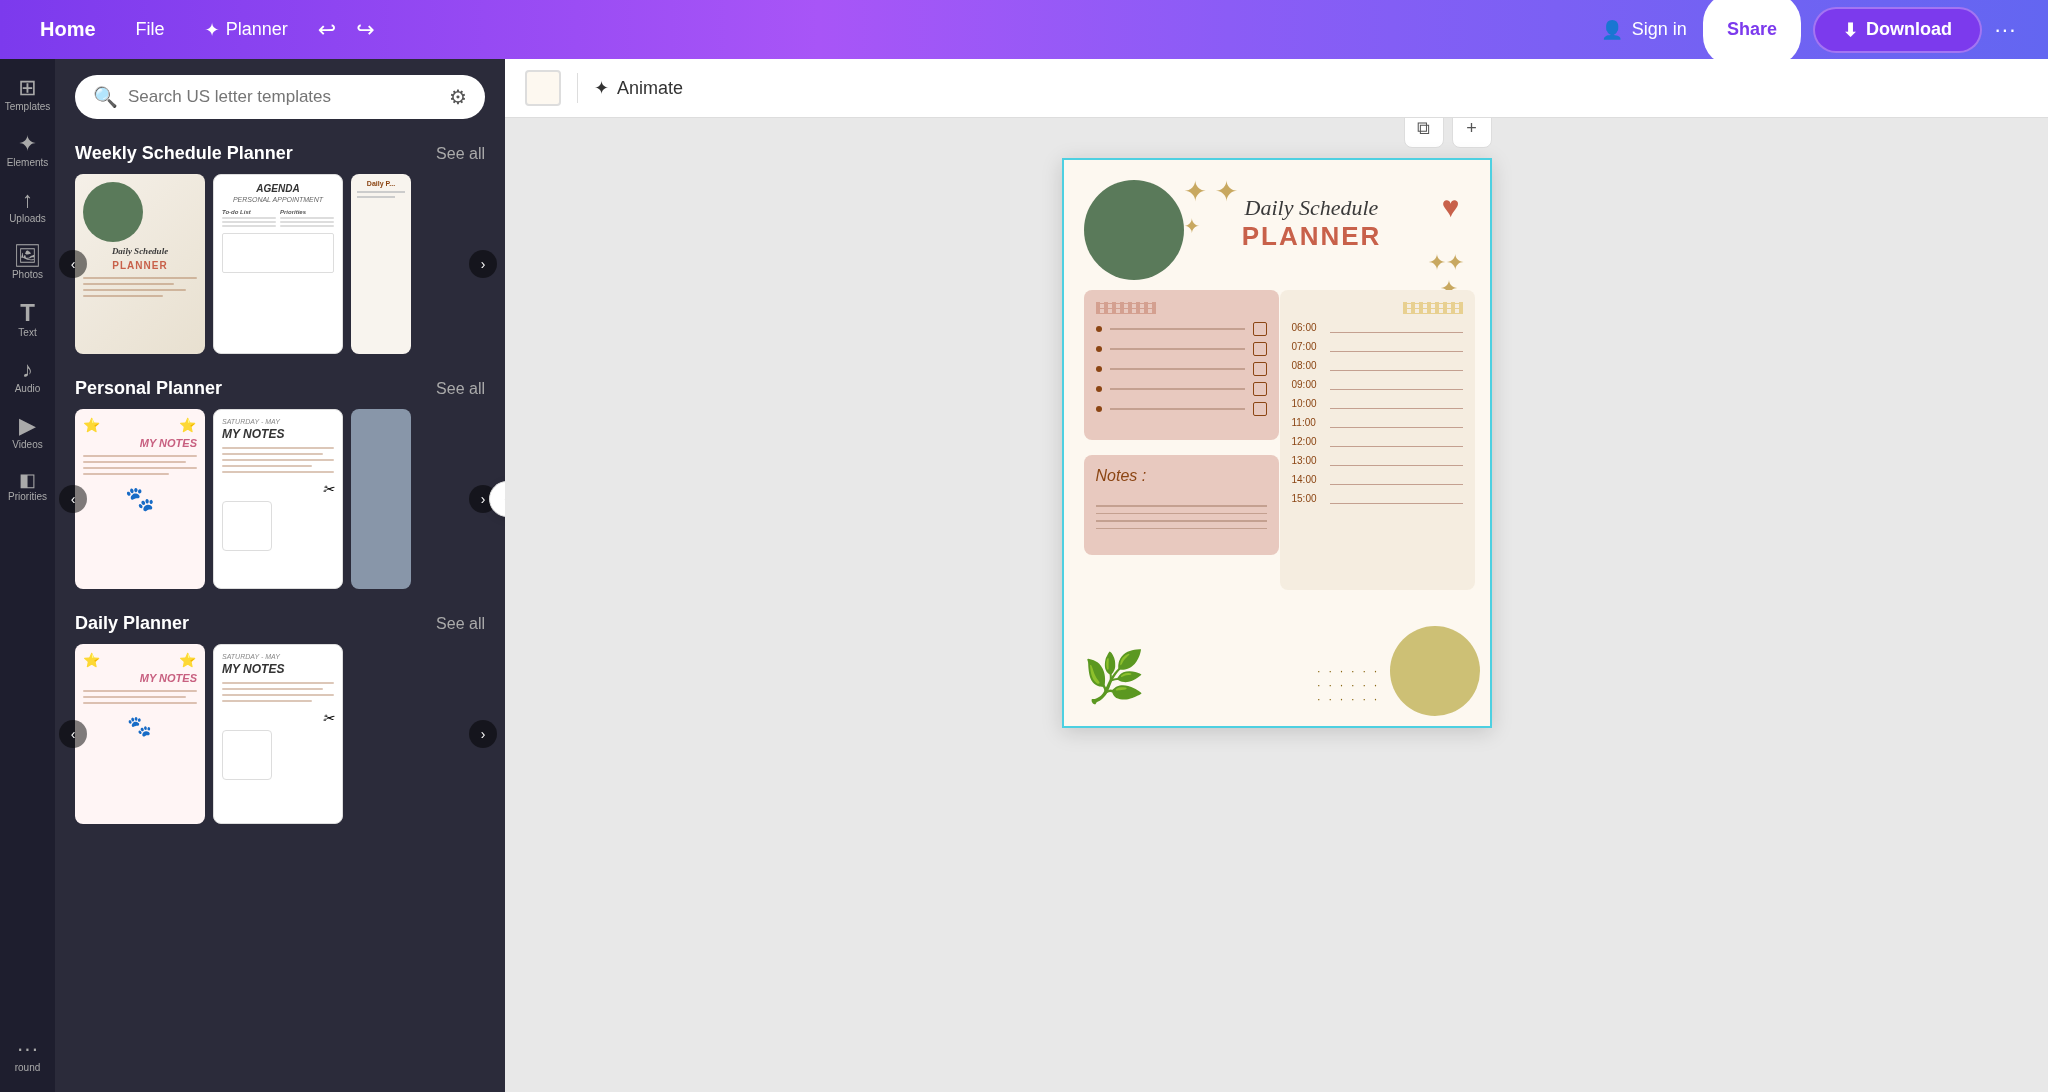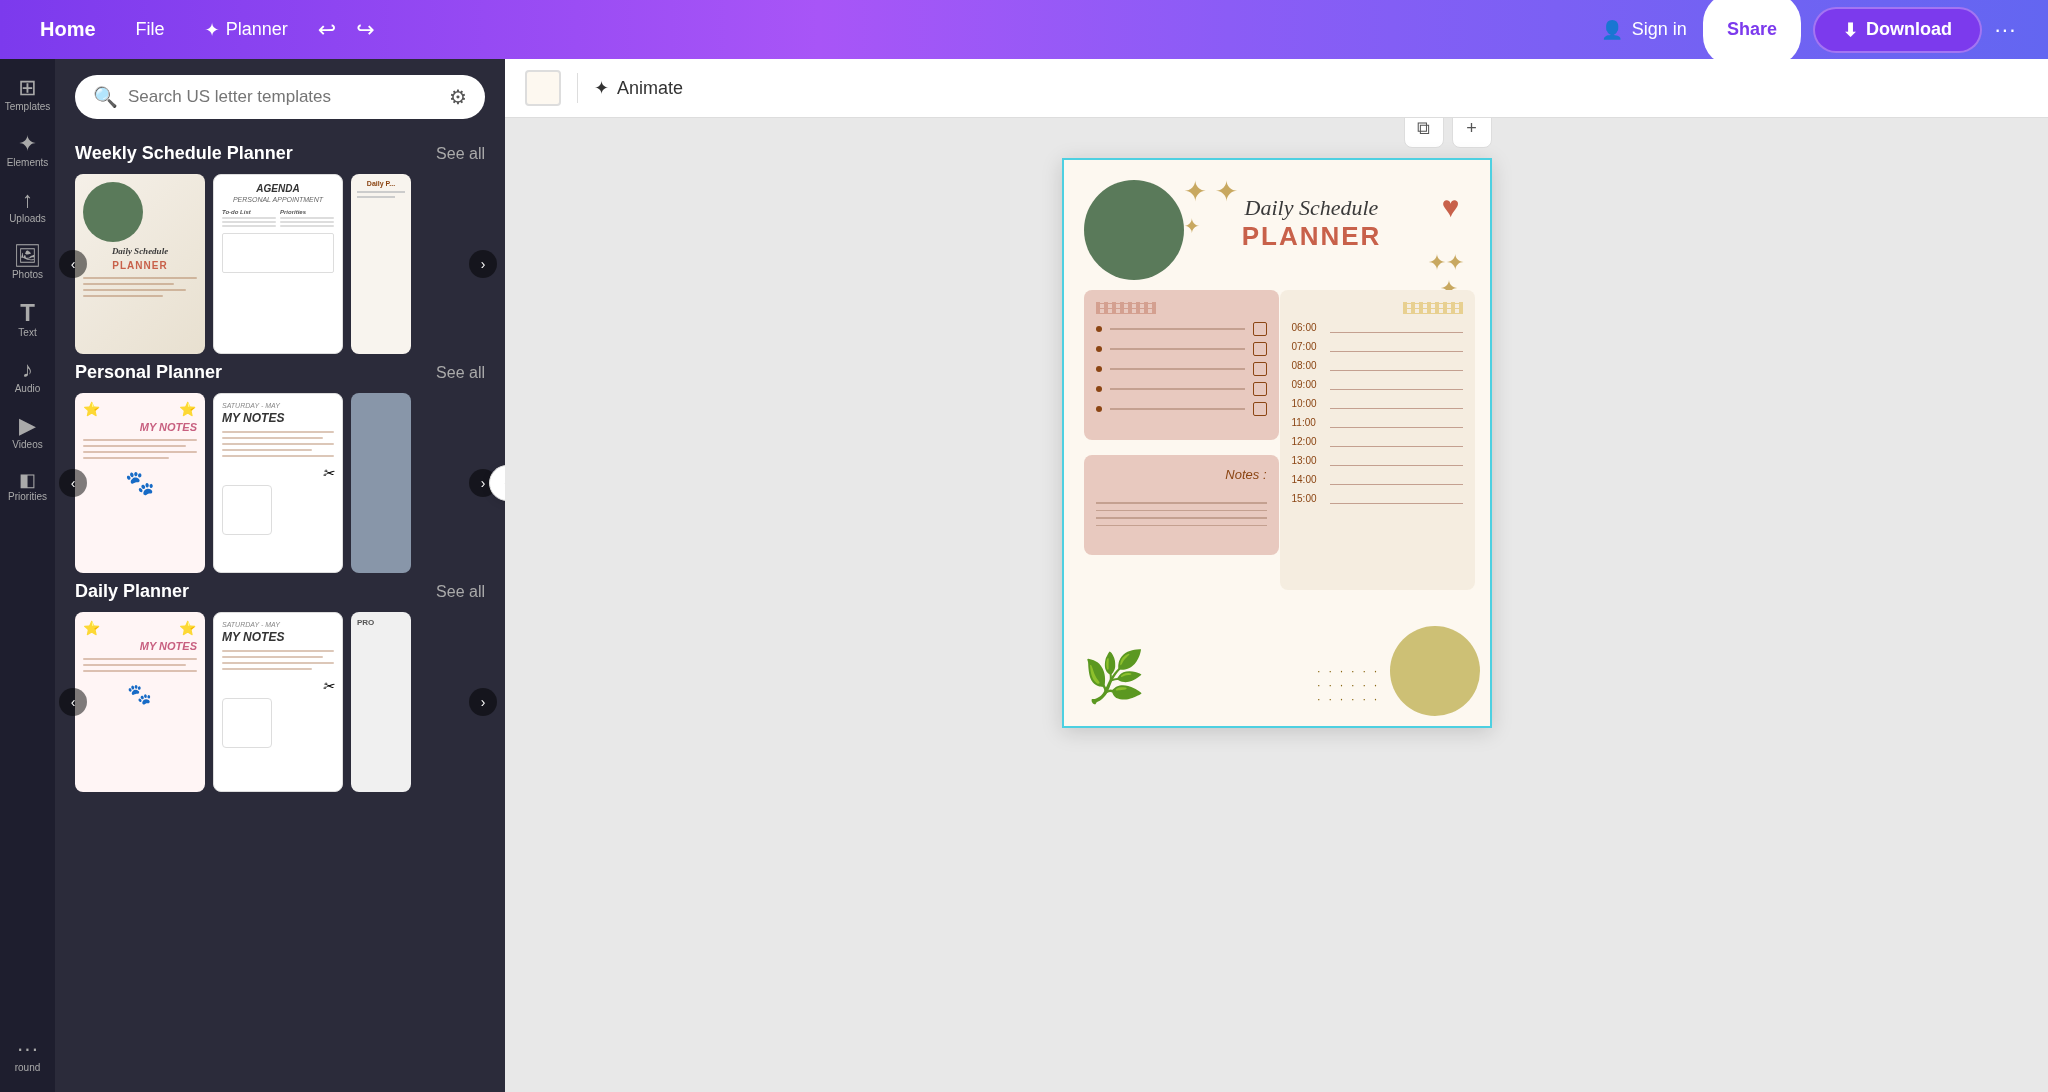--- a/index.html
+++ b/index.html
@@ -72,21 +72,21 @@
     .card-notes-1 { background: #fff5f5; }
 
     .nav-arrow {
       position: absolute; top: 50%; transform: translateY(-50%); background: rgba(0,0,0,0.5);
       color: white; border: none; width: 28px; height: 28px; border-radius: 50%; cursor: pointer;
       display: flex; align-items: center; justify-content: center; font-size: 14px; z-index: 10;
     }
     .nav-arrow.left { left: 4px; }
     .nav-arrow.right { right: 4px; }
 
-    .section-gap { }
+    .section-gap { margin-top: 16px; }
 
     
     .canvas-area {
       flex: 1; background: #e8e8e8; display: flex; flex-direction: column; overflow: hidden;
     }
     .canvas-toolbar {
       height: 59px; background: white; border-bottom: 1px solid #ddd;
       display: flex; align-items: center; padding: 0 20px; gap: 16px; flex-shrink: 0;
     }
     .canvas-color-swatch {
@@ -148,21 +148,21 @@
     .todo-item { display: flex; align-items: center; justify-content: space-between; margin-bottom: 6px; }
     .todo-bullet { width: 6px; height: 6px; background: #8B4513; border-radius: 50%; flex-shrink: 0; }
     .todo-line { flex: 1; height: 2px; background: #c4a090; margin: 0 8px; }
     .todo-checkbox { width: 14px; height: 14px; border: 1.5px solid #8B4513; border-radius: 2px; flex-shrink: 0; }
 
     
     .notes-mini {
       position: absolute; top: 295px; left: 20px; width: 195px; background: #e8c9bf;
       border-radius: 8px; padding: 12px; min-height: 100px;
     }
-    .notes-label { font-size: 13px; color: #8B4513; margin-bottom: 20px; text-align: right; font-style: italic; }
+    .notes-label { font-size: 16px; color: #8B4513; margin-bottom: 20px; text-align: left; font-style: italic; }
     .notes-line { height: 1.5px; background: #c4a090; margin-bottom: 6px; }
 
     
     .schedule-section {
       position: absolute; top: 130px; right: 15px; width: 195px; background: #f5ede0;
       border-radius: 8px; padding: 12px; min-height: 300px;
     }
     .schedule-grid-top {
       width: 60px; height: 12px; margin-bottom: 8px; align-self: flex-end; margin-left: auto;
       background: repeating-linear-gradient(90deg, #e8d090 0px, #e8d090 4px, transparent 4px, transparent 8px),
@@ -434,23 +434,20 @@
             <div style="font-weight:800;font-size:12px;color:#333;margin-bottom:6px;">MY NOTES</div>
             <div class="mock-line"></div>
             <div class="mock-line" style="width:90%;"></div>
             <div class="mock-line"></div>
             <div class="mock-line" style="width:80%;"></div>
             <div style="margin-top:8px;text-align:right;font-size:14px;">✂</div>
             <div style="width:50px;height:50px;border:1px solid #ddd;border-radius:4px;margin-top:4px;"></div>
           </div>
         </div>
 
-        <div class="partial-card" style="background:#f0f0f0;">
-          <div style="padding:6px;font-size:8px;color:#555;font-weight:600;">PRO</div>
-        </div>
       </div>
       <button class="nav-arrow left">‹</button>
       <button class="nav-arrow right" style="right:8px;">›</button>
     </div>
   </div>
 
   <div class="canvas-area">
 
     <div class="canvas-toolbar">
       <div class="canvas-color-swatch"></div>

